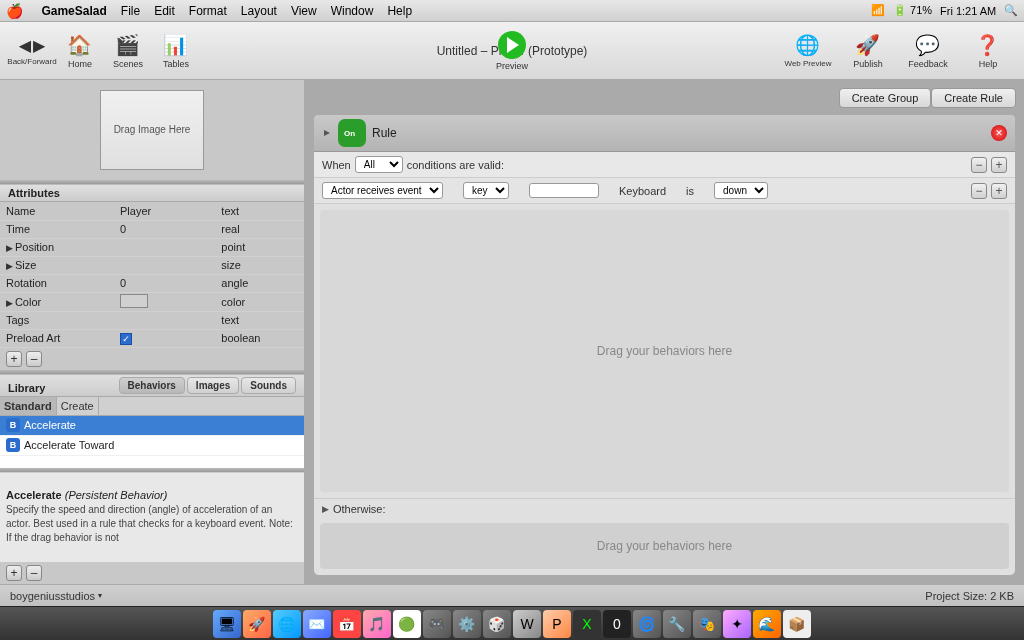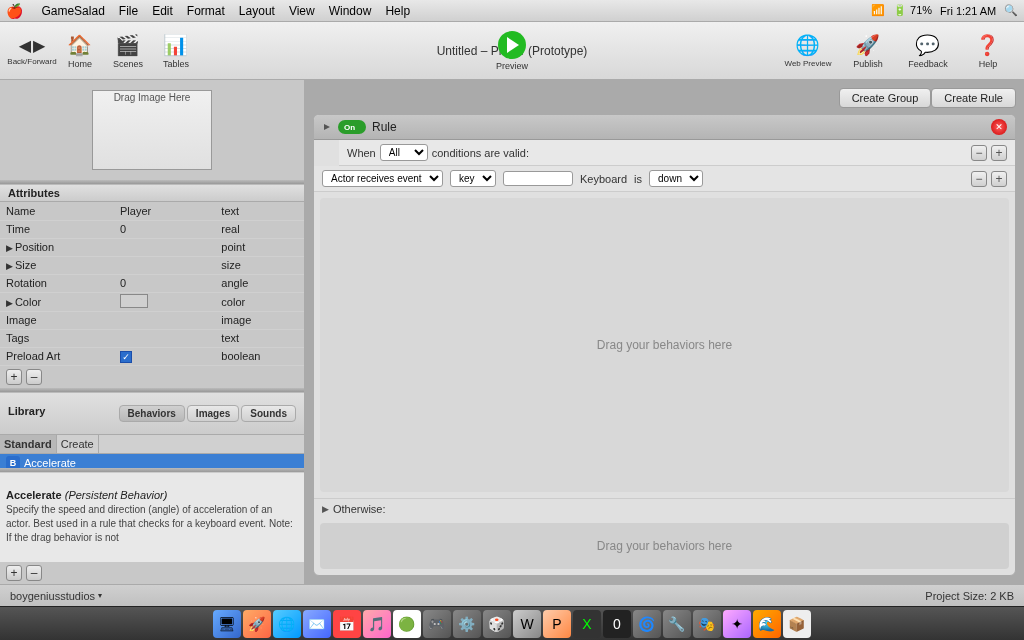--- a/index.html
+++ b/index.html
@@ -20,21 +20,21 @@
       border-bottom: 1px solid #aaa;
       display: flex;
       align-items: center;
       padding: 0 6px;
       font-size: 12px;
       font-weight: 500;
       gap: 14px;
     }
     .menu-bar-apple { font-size: 14px; margin-right: 4px; }
     .menu-bar-item { cursor: pointer; }
-    .menu-bar-item.bold { font-weight: 400; }
+    .menu-bar-item.bold { font-weight: 700; }
     .menu-bar-right {
       margin-left: auto;
       display: flex;
       align-items: center;
       gap: 8px;
       font-size: 11px;
     }
     .menu-bar-right span { white-space: nowrap; }
 
     
@@ -121,26 +121,26 @@
 
     
     .actor-preview {
       display: flex;
       justify-content: center;
       align-items: center;
       height: 100px;
       padding: 8px;
     }
     .actor-canvas-big {
-      width: 120px;
+      width: 104px;
       height: 80px;
       background: linear-gradient(to bottom, #f0f0f0, #e0e0e0);
       border: 1px solid #999;
       display: flex;
-      align-items: flex-start;
+      align-items: center;
       justify-content: center;
       font-size: 10px;
       color: #555;
       text-align: center;
       line-height: 1.4;
     }
 
     
     .attributes-header {
       background: linear-gradient(to bottom, #e0e0e0, #cccccc);
@@ -203,26 +203,26 @@
       cursor: pointer;
       line-height: 1;
       color: #333;
     }
 
     
     .library-header {
       background: linear-gradient(to bottom, #e0e0e0, #cccccc);
       border-top: 1px solid #bbb;
       border-bottom: 1px solid #aaa;
-      padding: 12px 8px;
+      padding: 2px 8px;
       font-size: 11px;
       font-weight: 600;
       color: #222;
       display: flex;
-      align-items: flex-start;
+      align-items: flex-end;
       justify-content: space-between;
     }
     .library-tabs {
       display: flex;
       gap: 2px;
     }
     .lib-tab {
       padding: 2px 8px;
       background: linear-gradient(to bottom, #e8e8e8, #d0d0d0);
       border: 1px solid #aaa;
@@ -318,21 +318,21 @@
     .rule-header {
       background: linear-gradient(to bottom, #c8c8c8, #b4b4b4);
       padding: 4px 8px;
       display: flex;
       align-items: center;
       gap: 6px;
       border-bottom: 1px solid #999;
     }
     .rule-toggle {
       width: 28px;
-      height: 14px;
+      height: 28px;
       background: #2a9d2a;
       border-radius: 7px;
       display: flex;
       align-items: center;
       padding: 0 2px;
       cursor: pointer;
     }
     .rule-toggle-text {
       font-size: 8px;
       color: white;
@@ -355,21 +355,20 @@
     }
 
     
     .when-row {
       display: flex;
       align-items: center;
       padding: 4px 8px;
       gap: 4px;
       background: #e8e8e8;
       border-bottom: 1px solid #ccc;
-      margin-left: 25px;
     }
     .when-label { font-size: 11px; color: #333; }
     .when-select {
       padding: 1px 4px;
       font-size: 10px;
       background: white;
       border: 1px solid #999;
       border-radius: 3px;
       cursor: pointer;
     }
@@ -389,21 +388,21 @@
       font-size: 12px;
       cursor: pointer;
       color: #555;
     }
 
     
     .condition-row {
       display: flex;
       align-items: center;
       padding: 4px 8px;
-      gap: 7px;
+      gap: 20px;
       background: #e4e4e4;
       border-bottom: 1px solid #ccc;
       justify-content: center;
     }
     .cond-select {
       padding: 1px 4px;
       font-size: 10px;
       background: white;
       border: 1px solid #999;
       border-radius: 3px;
@@ -644,25 +643,20 @@
           <td class="attr-name">Rotation</td>
           <td class="attr-value">0</td>
           <td class="attr-type">angle</td>
         </tr>
         <tr>
           <td class="attr-name"><span class="attr-triangle">▶</span>Color</td>
           <td class="attr-value"><span class="attr-color-swatch"></span></td>
           <td class="attr-type">color</td>
         </tr>
         <tr>
-          <td class="attr-name">Image</td>
-          <td class="attr-value"></td>
-          <td class="attr-type">image</td>
-        </tr>
-        <tr>
           <td class="attr-name">Tags</td>
           <td class="attr-value"></td>
           <td class="attr-type">text</td>
         </tr>
         <tr>
           <td class="attr-name">Preload Art</td>
           <td class="attr-value"><span class="attr-checkbox">✓</span></td>
           <td class="attr-type">boolean</td>
         </tr>
       </tbody>

